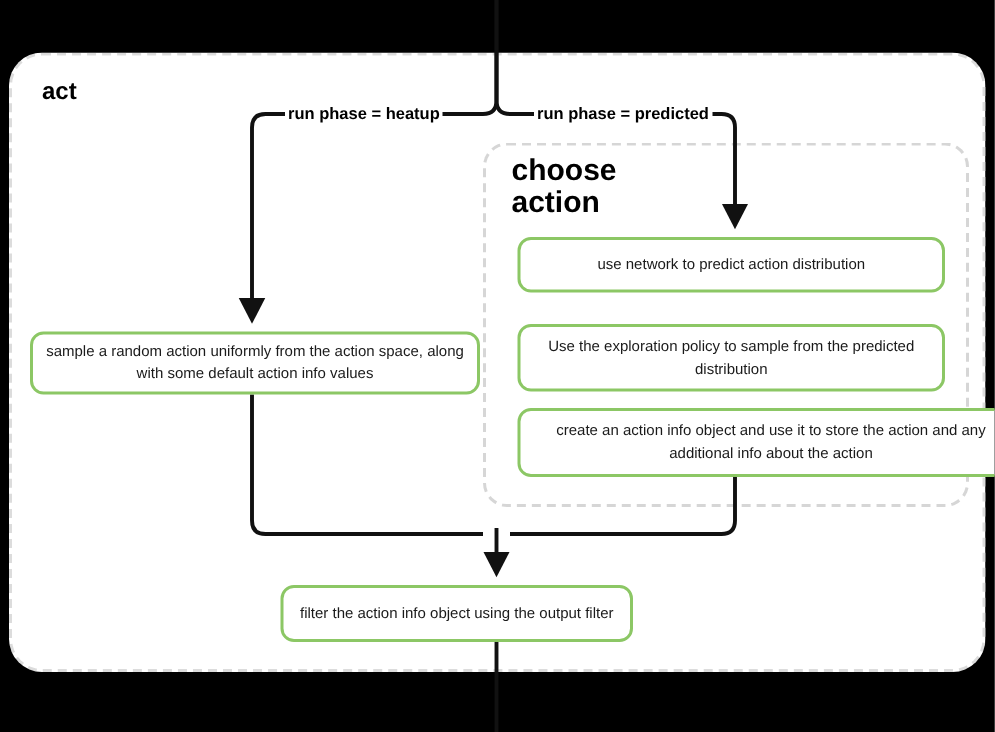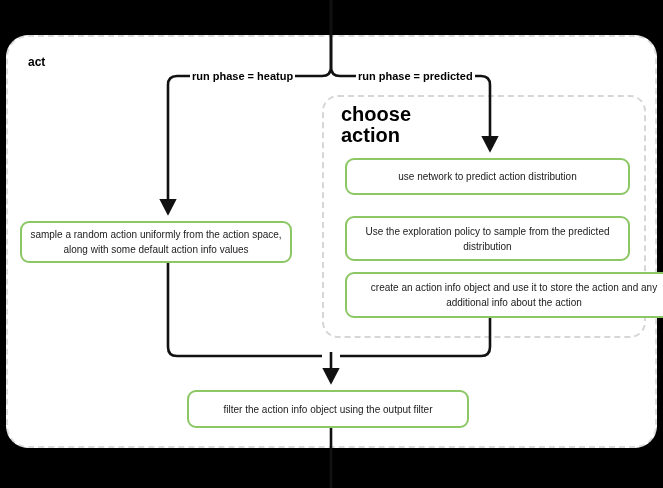--- a/index.html
+++ b/index.html
@@ -33,21 +33,21 @@
     box-sizing: border-box;
     background: #ffffff;
     border: 2px dashed #dcdcdc;
     border-radius: 22px;
   }
 
   .panel-title {
     position: absolute;
     left: 28px;
     top: 52px;
-    font-size: 12px;
+    font-size: 16px;
     font-weight: bold;
     color: #000000;
     letter-spacing: 0px;
     line-height: 20px;
   }
 
   
   .inner-panel {
     position: absolute;
     left: 322px;
@@ -95,25 +95,25 @@
     display: flex;
     align-items: center;
     justify-content: center;
     text-align: center;
     font-size: 10px;
     color: #1a1a1a;
     line-height: 15px;
     padding: 3px 8px;
   }
 
-  .gbox.sample-random { left: 20px;  top: 221px; width: 272px; height: 42px; }
+  .gbox.sample-random { left: 20px;  top: 221px; width: 300px; height: 42px; }
   .gbox.use-network   { left: 345px; top: 158px; width: 285px; height: 37px; }
   .gbox.exploration   { left: 345px; top: 216px; width: 285px; height: 45px; }
   .gbox.action-info   { left: 345px; top: 272px; width: 338px; height: 46px; }
-  .gbox.filter        { left: 187px; top: 390px; width: 282px; height: 38px; }
+  .gbox.filter        { left: 187px; top: 390px; width: 235px; height: 38px; }
 
   
   #connectors {
     position: absolute;
     left: 0; top: 0;
     width: 663px; height: 488px;
     pointer-events: none;
   }
 </style>
 </head>

